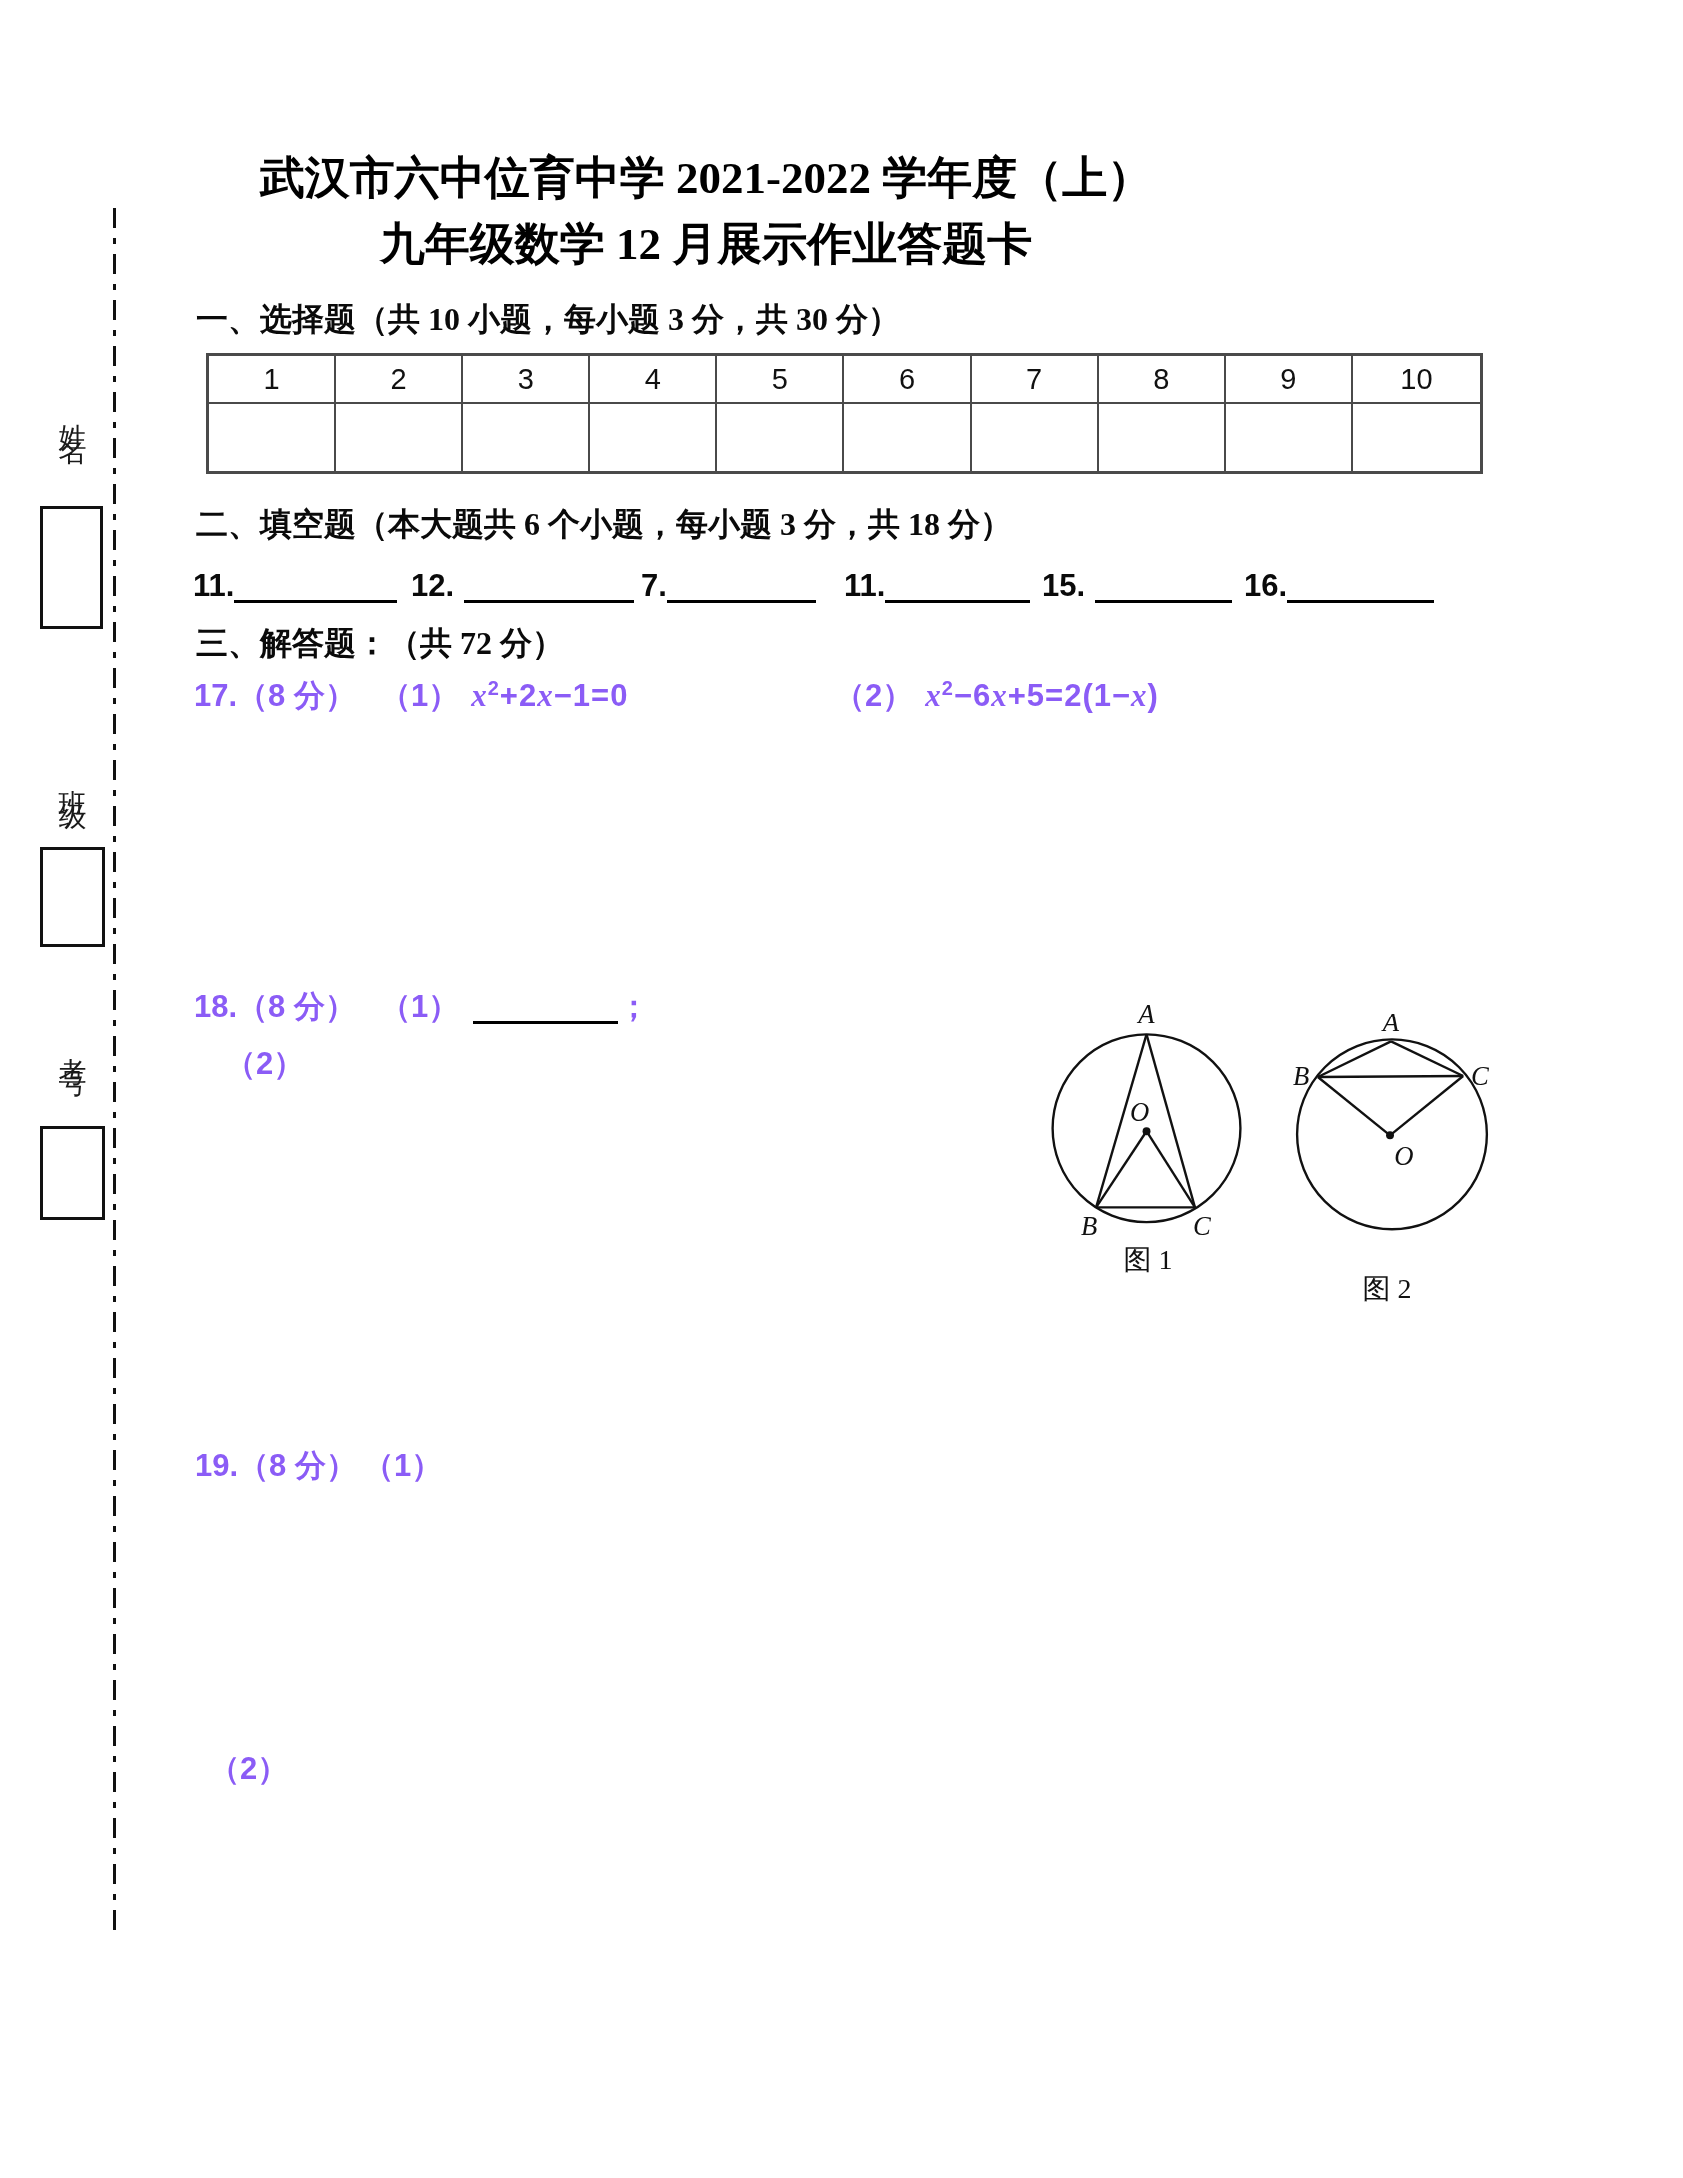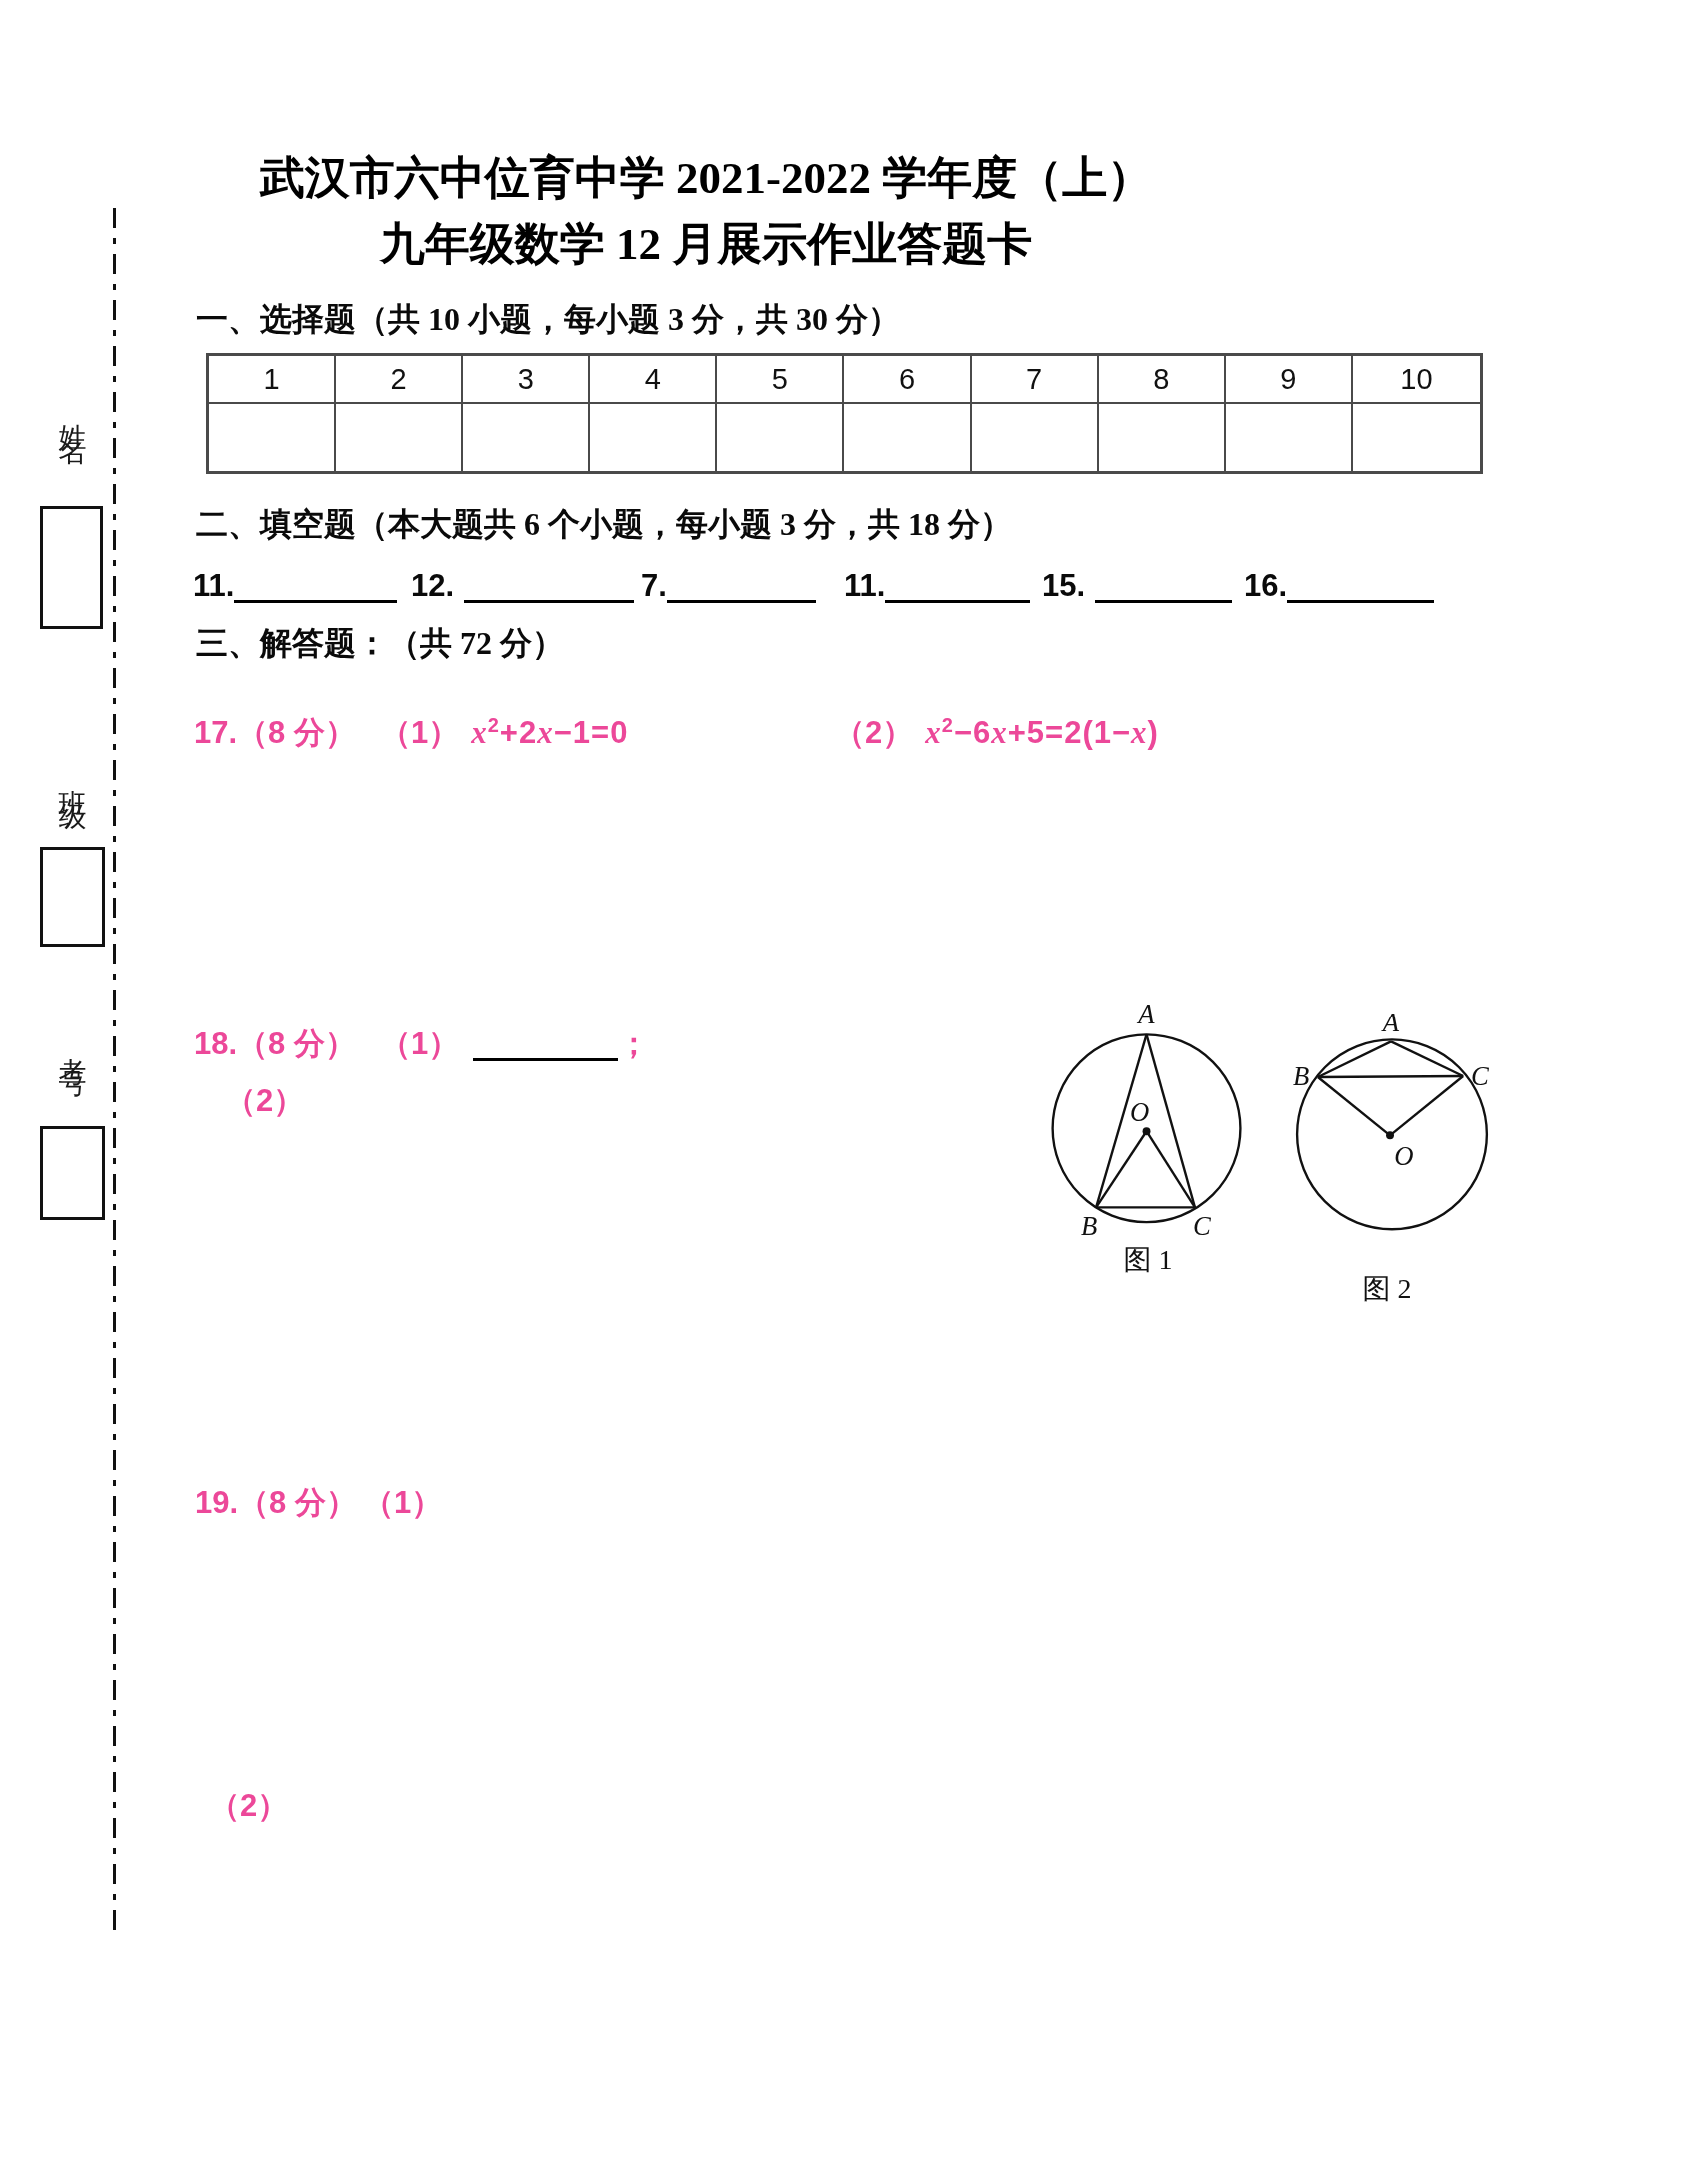--- a/index.html
+++ b/index.html
@@ -40,21 +40,21 @@
   .ct-cell{border-right:2px solid #4a4a4a;display:flex;align-items:center;justify-content:center;
     font:29px "Liberation Sans","DejaVu Sans",sans-serif;color:#111;}
   .ct-cell:last-child{border-right:none;}
 
   
   .blank-item{position:absolute;top:568px;font:bold 31px "Liberation Sans","DejaVu Sans",sans-serif;color:#0a0a0a;white-space:nowrap;}
   .blank-line{display:inline-block;border-bottom:3px solid #000;height:32px;vertical-align:-7px;}
   .sp{display:inline-block;width:10px;}
 
   
-  .q-line{position:absolute;font:bold 31px "Liberation Sans","DejaVu Sans",sans-serif;color:#ec4899;white-space:nowrap;margin-top:37px;}
+  .q-line{position:absolute;font:bold 31px "Liberation Sans","DejaVu Sans",sans-serif;color:#8b5cf6;white-space:nowrap;}
   .q17{left:194px;top:675px;}
   .q17-p2{left:834px;top:675px;}
   .q18{left:194px;top:986px;}
   .q18-p2{left:225px;top:1043px;}
   .q19{left:195px;top:1445px;}
   .q19-p2{left:209px;top:1748px;}
   .q-part{margin-left:24px;}
   .q-part-tight{margin-left:6px;}
   .eq{font:600 31px "Liberation Sans","DejaVu Sans",sans-serif;letter-spacing:1px;margin-left:12px;}
   .eq .var{font-family:"Liberation Serif","DejaVu Serif",serif;font-style:italic;font-weight:600;}

